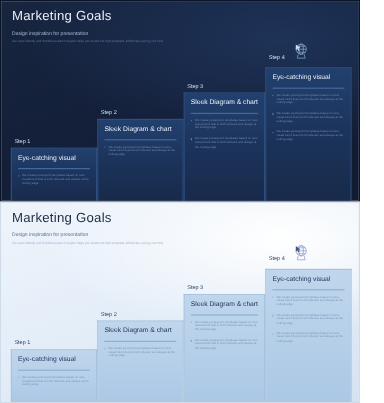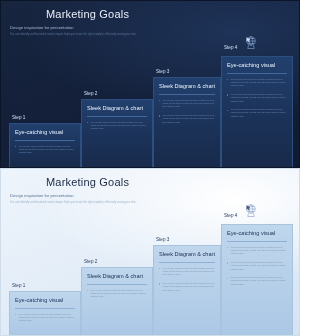--- a/index.html
+++ b/index.html
@@ -58,21 +58,21 @@
     border-bottom:none;
   }
   .slide.light .card-title{color:#203burn;}
   .slide.light .card-title{color:#20365a;border-bottom:1px solid #8fb0d4;}
   .slide.light .bullet-text{color:#7e98b6;}
   .slide.light .bullet-dot{background:#8fa9c6;}
   .slide.light .icon-globe{stroke:#7f93c4;}
   .slide.light .icon-cursor{fill:#43557e;}
 
   .header{position:absolute;left:9px;top:7px;}
-  .title{font-size:11px;letter-spacing:0.2px;line-height:13px;white-space:nowrap;margin-left:36px;}
+  .title{font-size:11px;letter-spacing:0.2px;line-height:13px;white-space:nowrap;}
   .subtitle{font-size:4.2px;line-height:6px;margin-top:4px;white-space:nowrap;}
   .microcopy{font-size:2.6px;line-height:4px;margin-top:1.5px;white-space:nowrap;}
 
   .stair{position:absolute;left:0;top:0;width:300px;height:168px;}
 
   .col{position:absolute;bottom:0;}
   .step-label{
     position:absolute;
     font-size:4.6px;
     line-height:6px;

